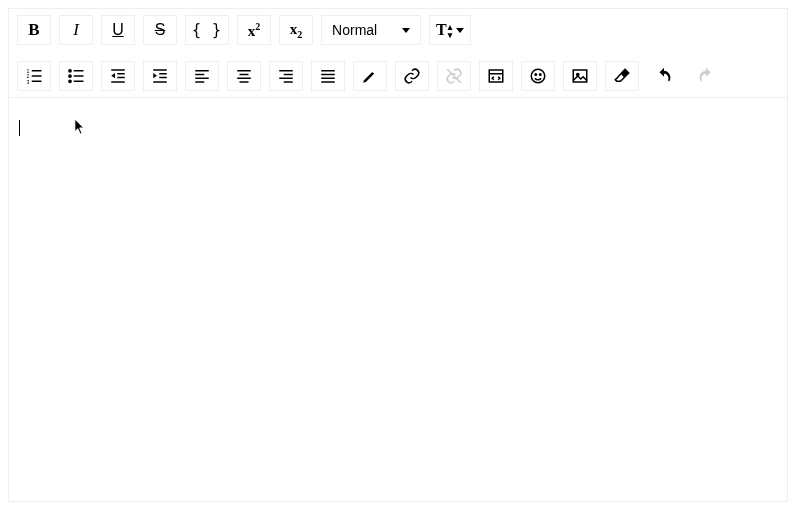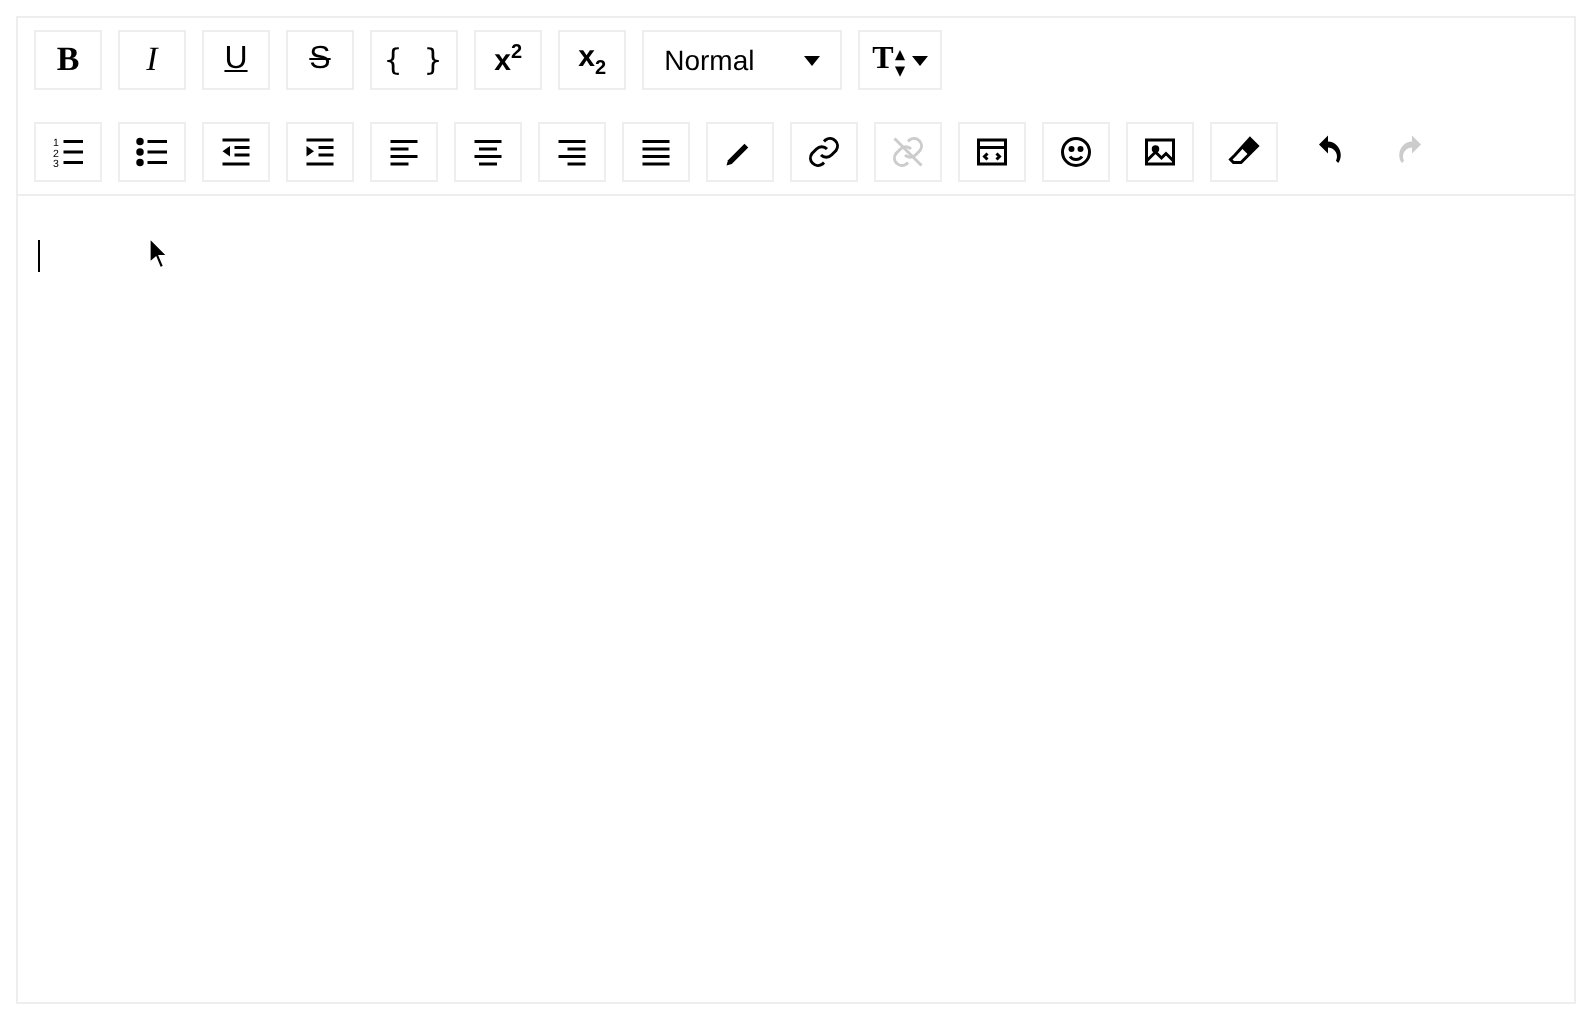--- a/index.html
+++ b/index.html
@@ -62,21 +62,21 @@
   }
   
   .label { font-size: 14px; color: #000; }
   
   svg { width: 18px; height: 18px; }
   .bold { font-weight: 700; font-family: Georgia, serif; font-size: 17px; }
   .italic { font-style: italic; font-family: Georgia, serif; font-size: 17px; }
   .underline { text-decoration: underline; font-size: 16px; }
   .strike { text-decoration: line-through; font-size: 16px; }
   .braces { font-family: monospace; font-size: 15px; letter-spacing: 1px; }
-  .sup-x, .sub-x { font-weight: 600; font-size: 15px; }
+  .sup-x, .sub-x { font-weight: 600; font-size: 15px; font-family: Liberation Serif, serif; }
   .sup-x sup, .sub-x sub { font-size: 10px; }
   .tsize { font-weight: 700; font-family: Georgia, serif; font-size: 16px; display: inline-flex; align-items: flex-end; }
   .tsize-arrow { font-size: 9px; margin-left: 1px; line-height: 8px; display: inline-flex; flex-direction: column; }
 </style>
 </head>
 <body>
 
 <div class="toolbar">
 
   <button class="btn">

